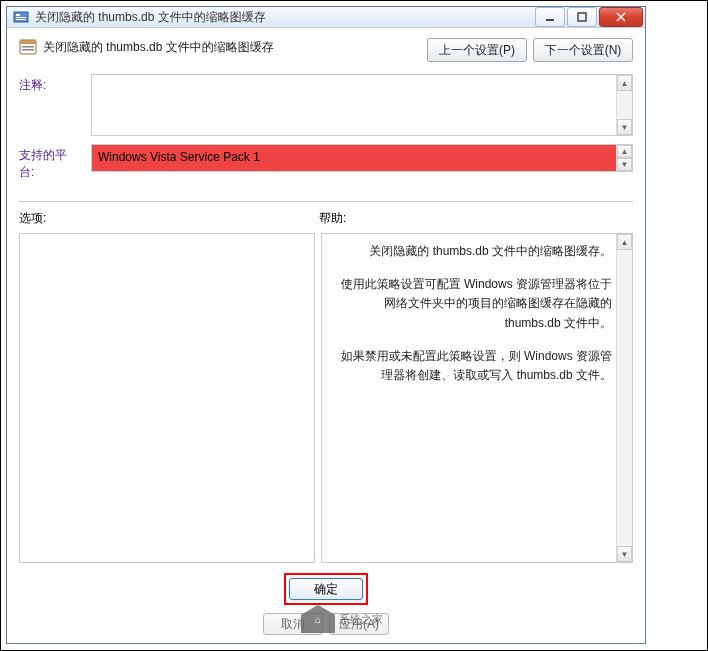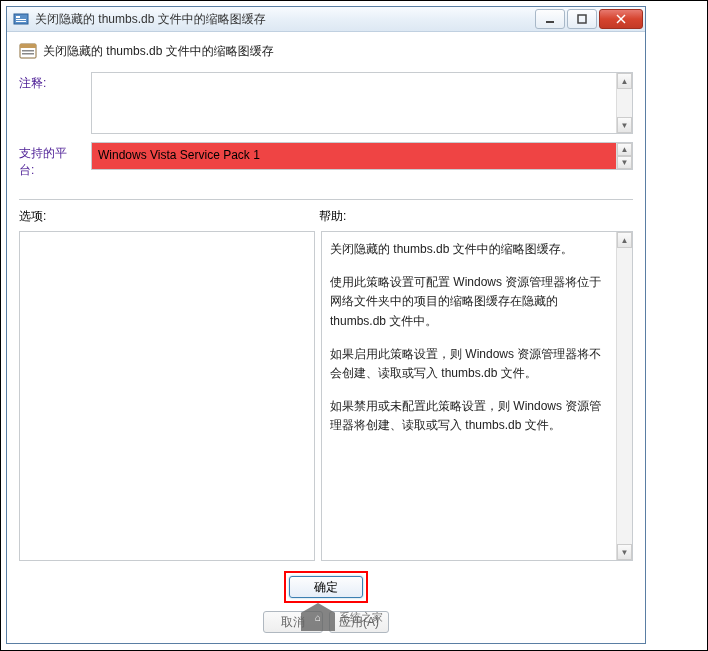--- a/index.html
+++ b/index.html
@@ -184,20 +184,21 @@
       display: flex;
       margin-bottom: 6px;
     }
     .lower-labels .col1 { width: 300px; }
     .lower-labels .col2 { flex: 1; }
     .panels {
       display: flex;
       gap: 6px;
       flex: 1;
       min-height: 0;
+      text-align: right;
     }
     .panel {
       border: 1px solid #c8ccd0;
       background: #fff;
       overflow: hidden;
       position: relative;
     }
     .panel.left { width: 296px; height: 330px; }
     .panel.right { flex: 1; height: 330px; padding: 8px 20px 8px 8px; }
     .panel.right .scrollbar {
@@ -309,20 +310,24 @@
           <span class="header-icon">
             <svg width="18" height="18" viewBox="0 0 18 18">
                 <rect x="1" y="2" width="16" height="14" rx="1" fill="#fff" stroke="#8a6d3b"></rect>
                 <rect x="1" y="2" width="16" height="4" fill="#c49a5a"></rect>
                 <rect x="3" y="8" width="12" height="1.5" fill="#888"></rect>
                 <rect x="3" y="11" width="12" height="1.5" fill="#888"></rect>
               </svg>
           </span>
           <span class="header-title">关闭隐藏的 thumbs.db 文件中的缩略图缓存</span>
         </div>
+        <div class="nav-buttons">
+          <button class="std-btn">上一个设置(P)</button>
+          <button class="std-btn">下一个设置(N)</button>
+        </div>
       </div>
 
       <div class="top-section">
         <div class="fields-col">
           <div class="field-row">
             <div class="field-label">注释:</div>
             <div class="comment-box">
               <span></span>
               <div class="scrollbar">
                 <div class="sb-btn">▲</div>
@@ -351,21 +356,20 @@
         <div class="col1">选项:</div>
         <div class="col2">帮助:</div>
       </div>
 
       <div class="panels">
         <div class="panel left"></div>
         <div class="panel right">
           <div class="help-text">
             <p>关闭隐藏的 thumbs.db 文件中的缩略图缓存。</p>
             <p>使用此策略设置可配置 Windows 资源管理器将位于网络文件夹中的项目的缩略图缓存在隐藏的 thumbs.db 文件中。</p>
-            <p>如果启用此策略设置，则 Windows 资源管理器将不会创建、读取或写入 thumbs.db 文件。</p>
             <p>如果禁用或未配置此策略设置，则 Windows 资源管理器将创建、读取或写入 thumbs.db 文件。</p>
           </div>
           <div class="scrollbar">
             <div class="sb-btn">▲</div>
             <div class="sb-track"></div>
             <div class="sb-btn">▼</div>
           </div>
         </div>
       </div>
 

